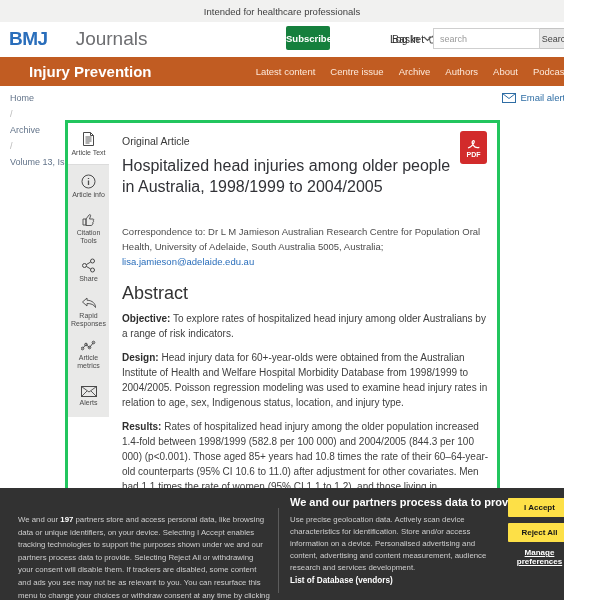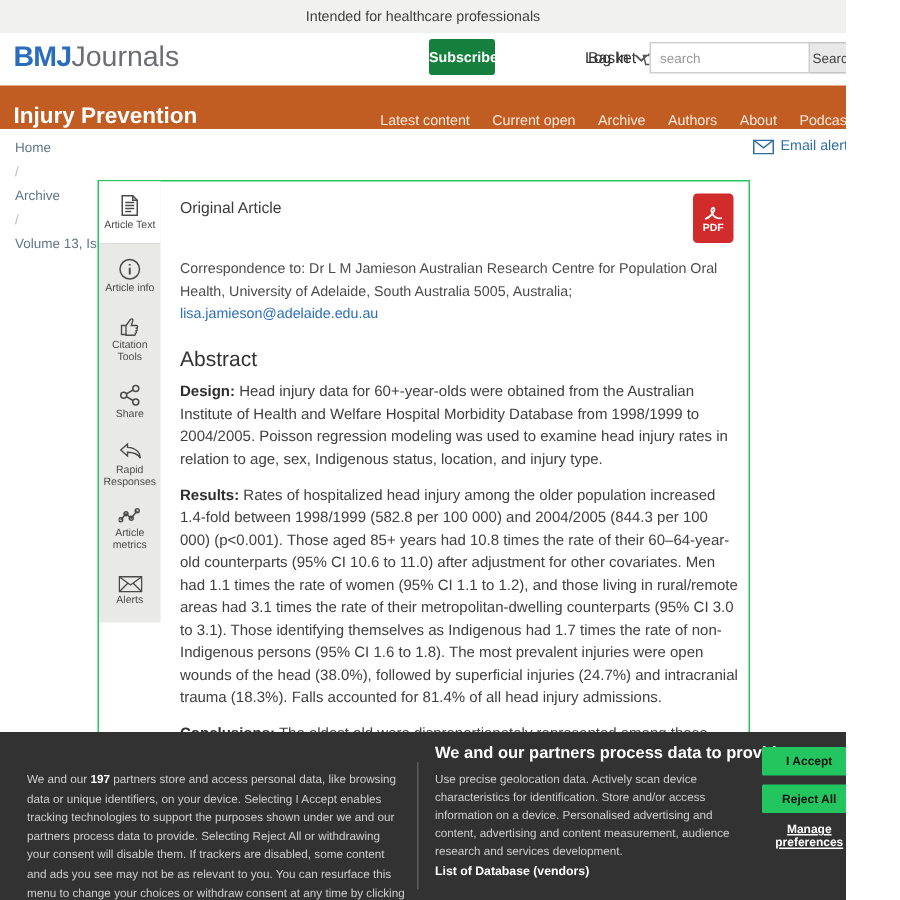--- a/index.html
+++ b/index.html
@@ -8,84 +8,84 @@
   .page { position:relative; width:564px; height:600px; overflow:hidden; }
 
   
   .top-strip { height:22px; background:#f1f1f0; display:flex; align-items:center; justify-content:center; }
   .top-strip span { font-size:9.5px; color:#3f3f3f; }
 
   
   .header { position:relative; height:35px; background:#fff; }
   .logo { position:absolute; left:9px; top:6px; font-size:19px; }
   .logo .bmj { color:#2a6ebb; font-weight:bold; letter-spacing:-0.5px; }
-  .logo .journals { color:#6d6e71; font-weight:400; }
+  .logo .journals { color:#6d6e71; font-weight:400;padding-left:28px; }
   .subscribe-btn { position:absolute; left:286px; top:4px; width:44px; height:24px;
     background:#15803d; color:#fff; border:none; font-size:9.5px; font-weight:bold;
     border-radius:2px; font-family:inherit; }
   .login { position:absolute; left:342px; top:11px; font-size:10.5px; color:#333; display:flex; align-items:center; gap:4px;padding-left:48px; }
   .basket { position:absolute; left:392px; top:11px; font-size:10.5px; color:#333; display:flex; align-items:flex-end; gap:4px; }
   .search-wrap { position:absolute; left:433px; top:6px; display:flex; }
   .search-input { width:107px; height:21px; border:1px solid #cfcfcf; font-size:9px; padding:0 6px;
     color:#555; font-family:inherit; background:#fff; }
   .search-input::placeholder { color:#9a9a9a; }
   .search-btn { width:33px; height:21px; background:#e8e8e8; border:1px solid #c4c4c4; border-left:none;
     font-size:9px; color:#444; font-family:inherit; }
   .adv-search { position:absolute; left:576px; top:7px; width:44px; font-size:8px; line-height:9px;
     color:#4b8fcc; text-decoration:none; }
 
   
-  .banner { position:relative; height:29px; background:#c15c22; display:flex; align-items:flex-end; overflow:hidden; }
+  .banner { position:relative; height:29px; background:#c15c22; display:flex; align-items:center; overflow:hidden;padding-left:20px; }
   .banner .jtitle { margin-left:9px; color:#fff; font-size:15px; font-weight:bold; white-space:nowrap; }
   .banner nav { position:absolute; right:-8px; display:flex; gap:15px; }
   .banner nav a { color:#fde9da; font-size:9.5px; text-decoration:none; white-space:nowrap; }
 
   
   .crumbbar { position:relative; height:24px; background:#fff; }
   .crumbs { position:absolute; left:10px; top:7px; font-size:9px; color:#6c7c8d; display:flex; gap:6px;flex-direction:column; }
   .crumbs a { color:#63748a; text-decoration:none; }
   .crumbs .sep { color:#b9b9b9; }
   .email-alerts { position:absolute; right:-6px; top:6px; font-size:9.5px; color:#2e6da4;
     text-decoration:none; display:flex; align-items:center; gap:4px; white-space:nowrap; }
 
   
   .card { position:absolute; left:65px; top:120px; width:435px; height:480px;
-    background:#fff; border:1px solid #22c55e; display:flex; }
+    background:#fff; border:3px solid #22c55e; display:flex; }
   .rail { width:41px; flex:none; }
   .rail-tabs { background:#e9e9e8; }
   .tab { height:42px; display:flex; flex-direction:column; align-items:center; justify-content:center;
     text-align:center; cursor:pointer; }
   .tab.active { background:#fff; border-bottom:1px solid #dcdcdc; }
   .tab .lbl { font-size:7px; line-height:8px; color:#4a4a4a; margin-top:2px; }
   .tab svg { display:block; }
 
   .article-main { flex:1; padding:12px 7px 10px 13px; position:relative; }
   .kicker { font-size:10.5px; color:#3a3a3a; margin-bottom:8px; }
   .title { font-size:16px; line-height:21px; font-weight:400; color:#313237; width:345px; margin-bottom:9px; }
   .pdf-btn { position:absolute; top:8px; right:10px; width:27px; height:33px; background:#d22b2b;
     border-radius:3px; display:flex; flex-direction:column; align-items:center; justify-content:center; cursor:pointer; }
   .pdf-btn .pdf-lbl { color:#fff; font-size:7px; font-weight:bold; line-height:8px; }
   .authors { font-size:10px; color:#2a6ebb; margin-bottom:7px; }
   .authors a { color:#2a6ebb; text-decoration:none; }
   .corresp { font-size:9.5px; line-height:15px; color:#4c4c4c; margin-bottom:14px;margin-top:27px; }
   .corresp a { color:#2a6ebb; text-decoration:none; }
-  .abstract-h { font-size:14px; font-weight:400; color:#333; margin-bottom:7px; }
+  .abstract-h { font-size:18px; font-weight:400; color:#333; margin-bottom:7px; }
   .para { font-size:10px; line-height:15px; color:#404040; margin-bottom:9px; }
   .para b { color:#2e2e2e; }
 
   
   .cookie { position:absolute; left:0; top:488px; width:600px; height:112px; background:#323232; z-index:10; }
   .cookie h2 { position:absolute; left:18px; top:6px; font-size:12.5px; color:#fff; font-weight:bold; }
   .cookie .cbody { position:absolute; left:18px; top:26px; width:252px; font-size:7.8px; line-height:12.6px; color:#cecece; }
   .cookie .cbody b { color:#fff; }
   .cookie .vline { position:absolute; left:278px; top:20px; width:1px; height:85px; background:#5c5c5c; }
   .cookie .p-head { position:absolute; left:290px; top:8px; font-size:11px; font-weight:bold; color:#fff; }
   .cookie .p-body { position:absolute; left:290px; top:26px; width:198px; font-size:7.8px; line-height:12px; color:#cecece; }
   .cookie .p-list { position:absolute; left:290px; top:88px; font-size:8.2px; font-weight:bold; color:#fff; text-decoration:none; }
-  .cookie .btn { position:absolute; left:508px; width:63px; height:19px; background:#22c55e; color:#161616;
+  .cookie .btn { position:absolute; left:508px; width:63px; height:19px; background:#fde047; color:#161616;
     border:none; font-size:8px; font-weight:bold; border-radius:1px; font-family:inherit; }
   .cookie .manage { position:absolute; left:508px; top:60px; width:63px; text-align:center; font-size:8px;
     font-weight:bold; color:#fff; text-decoration:underline; }
 </style>
 </head>
 <body>
 
 <div class="page">
 
   <div class="top-strip">
@@ -113,21 +113,21 @@
       <input class="search-input" type="text" placeholder="search" style="">
       <button class="search-btn">Search</button>
     </div>
     <a class="adv-search" href="#">Advanced search</a>
   </div>
 
   <div class="banner">
     <span class="jtitle">Injury Prevention</span>
     <nav>
       <a href="#">Latest content</a>
-      <a href="#">Current open</a>
+      <a href="#">Centre issue</a>
       <a href="#">Archive</a>
       <a href="#">Authors</a>
       <a href="#">About</a>
       <a href="#">Podcasts</a>
     </nav>
   </div>
 
   <div class="crumbbar">
     <div class="crumbs">
       <a href="#">Home</a>
@@ -199,30 +199,32 @@
               <rect x="0.5" y="0.5" width="15" height="10" fill="none" stroke="#4a4a4a"></rect>
               <path d="M0.5 0.5L8 6l7.5-5.5M0.5 10.5L6 5M15.5 10.5L10 5" fill="none" stroke="#4a4a4a" stroke-width="0.9"></path>
             </svg>
           <span class="lbl">Alerts</span>
         </div>
       </div>
     </div>
 
     <div class="article-main">
       <div class="kicker">Original Article</div>
+      <h1 class="title">Hospitalized head injuries among older people in Australia, 1998/1999 to 2004/2005</h1>
       <div class="pdf-btn">
         <svg width="16" height="14" viewBox="0 0 24 20">
             <path d="M3 16c3-1 7-4 9-8 1-2 0-4-1.5-3S9 9 11 12s6 4 9 3" fill="none" stroke="#fff" stroke-width="1.8"></path>
           </svg>
         <span class="pdf-lbl">PDF</span>
       </div>
       <div class="corresp">
         <span>Correspondence to:  Dr L M Jamieson  Australian Research Centre for Population Oral Health, University of Adelaide, South Australia 5005, Australia; </span><a href="#">lisa.jamieson@adelaide.edu.au</a>
       </div>
       <h2 class="abstract-h">Abstract</h2>
+      <p class="para"><b>Objective:</b><span> To explore rates of hospitalized head injury among older Australians by a range of risk indicators.</span></p>
       <p class="para"><b>Design:</b><span> Head injury data for 60+-year-olds were obtained from the Australian Institute of Health and Welfare Hospital Morbidity Database from 1998/1999 to 2004/2005. Poisson regression modeling was used to examine head injury rates in relation to age, sex, Indigenous status, location, and injury type.</span></p>
       <p class="para"><b>Results:</b><span> Rates of hospitalized head injury among the older population increased 1.4-fold between 1998/1999 (582.8 per 100 000) and 2004/2005 (844.3 per 100 000) (p&lt;0.001). Those aged 85+ years had 10.8 times the rate of their 60–64-year-old counterparts (95% CI 10.6 to 11.0) after adjustment for other covariates. Men had 1.1 times the rate of women (95% CI 1.1 to 1.2), and those living in rural/remote areas had 3.1 times the rate of their metropolitan-dwelling counterparts (95% CI 3.0 to 3.1). Those identifying themselves as Indigenous had 1.7 times the rate of non-Indigenous persons (95% CI 1.6 to 1.8). The most prevalent injuries were open wounds of the head (38.0%), followed by superficial injuries (24.7%) and intracranial trauma (18.3%). Falls accounted for 81.4% of all head injury admissions.</span></p>
       <p class="para"><b>Conclusions:</b><span> The oldest old were disproportionately represented among those sustaining hospitalized head injuries, along with men, those living in rural/remote areas, and Indigenous persons. Given the increasing proportion of older people in Western societies and the costs of treating hospitalized head injuries, the ability to reduce risk of such trauma in this age group is of critical public health importance.</span></p>
 
     </div>
   </div>
 
   <div class="cookie">
     <div class="cbody">
       <span>We and our </span><b>197</b><span> partners store and access personal data, like browsing data or unique identifiers, on your device. Selecting I Accept enables tracking technologies to support the purposes shown under we and our partners process data to provide. Selecting Reject All or withdrawing your consent will disable them. If trackers are disabled, some content and ads you see may not be as relevant to you. You can resurface this menu to change your choices or withdraw consent at any time by clicking the Cookie settings link on the bottom of the webpage . Your choices will have effect within our Website. For more details, refer to our Privacy Policy.  </span>

